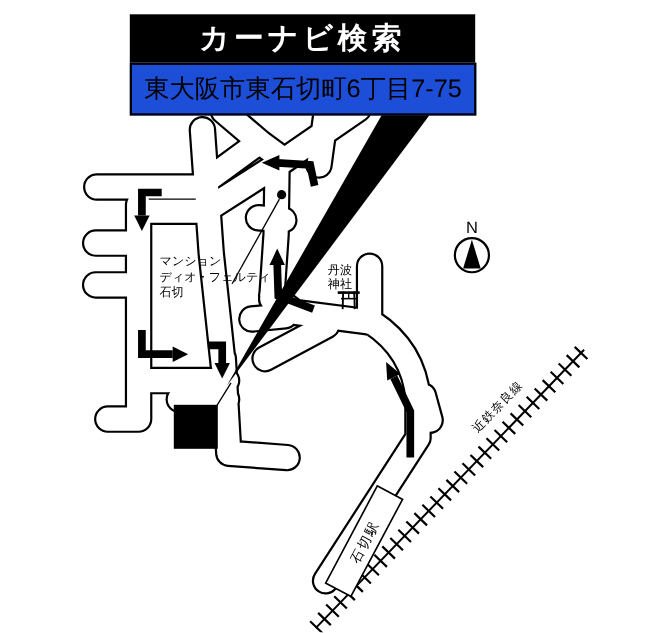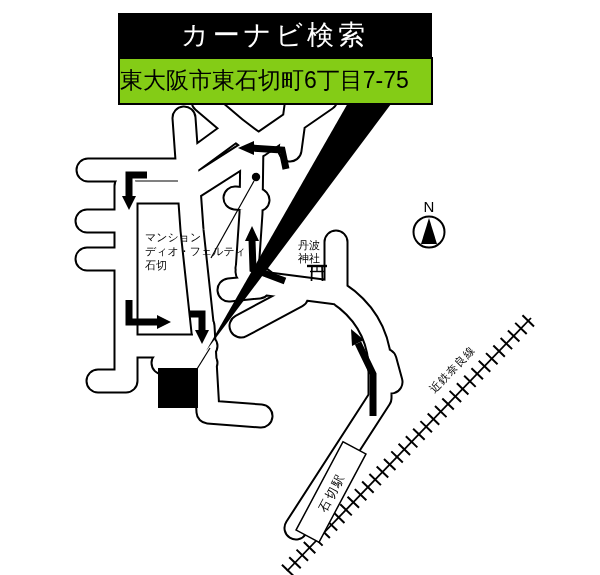--- a/index.html
+++ b/index.html
@@ -11,24 +11,24 @@
   .route{fill:none;stroke:#000;stroke-width:7;stroke-linecap:butt;stroke-linejoin:miter;}
   .head{fill:#000;stroke:none;}
   .thin{stroke:#000;stroke-width:1.2;fill:none;}
   .rail-ticks{stroke:#000;stroke-width:16;stroke-dasharray:2 8.5;fill:none;}
   .rail-line{stroke:#000;stroke-width:1.8;fill:none;}
   .maplabel{font-size:11px;fill:#000;}
   .station-text{font-size:12px;fill:#000;letter-spacing:2px;}
   .rail-text{font-size:11px;fill:#000;letter-spacing:1px;}
   .n-text{font-size:15px;fill:#000;}
   #title-box{position:absolute;left:118px;top:13px;width:314px;height:44px;background:#000;
-             color:#fff;text-align:center;line-height:44px;font-size:27px;font-weight:400;
+             color:#fff;text-align:center;line-height:44px;font-size:27px;font-weight:700;
              letter-spacing:4px;font-family:"Liberation Serif",serif;}
-  #address-box{position:absolute;left:118px;top:57px;width:315px;height:48px;background:#84cc16;
-             border:2.5px solid #000;box-sizing:border-box;line-height:43px;
+  #address-box{position:absolute;left:118px;top:57px;width:315px;height:48px;background:#1d4ed8;
+             border:2.5px solid #000;box-sizing:border-box;text-align:center;line-height:43px;
              font-size:23px;color:#000;font-family:"Liberation Sans",sans-serif;}
 </style>
 </head>
 <body>
 
 <div id="page">
 
   <svg id="map-svg" width="600" height="575" viewBox="0 0 600 575">
 
     <defs>

